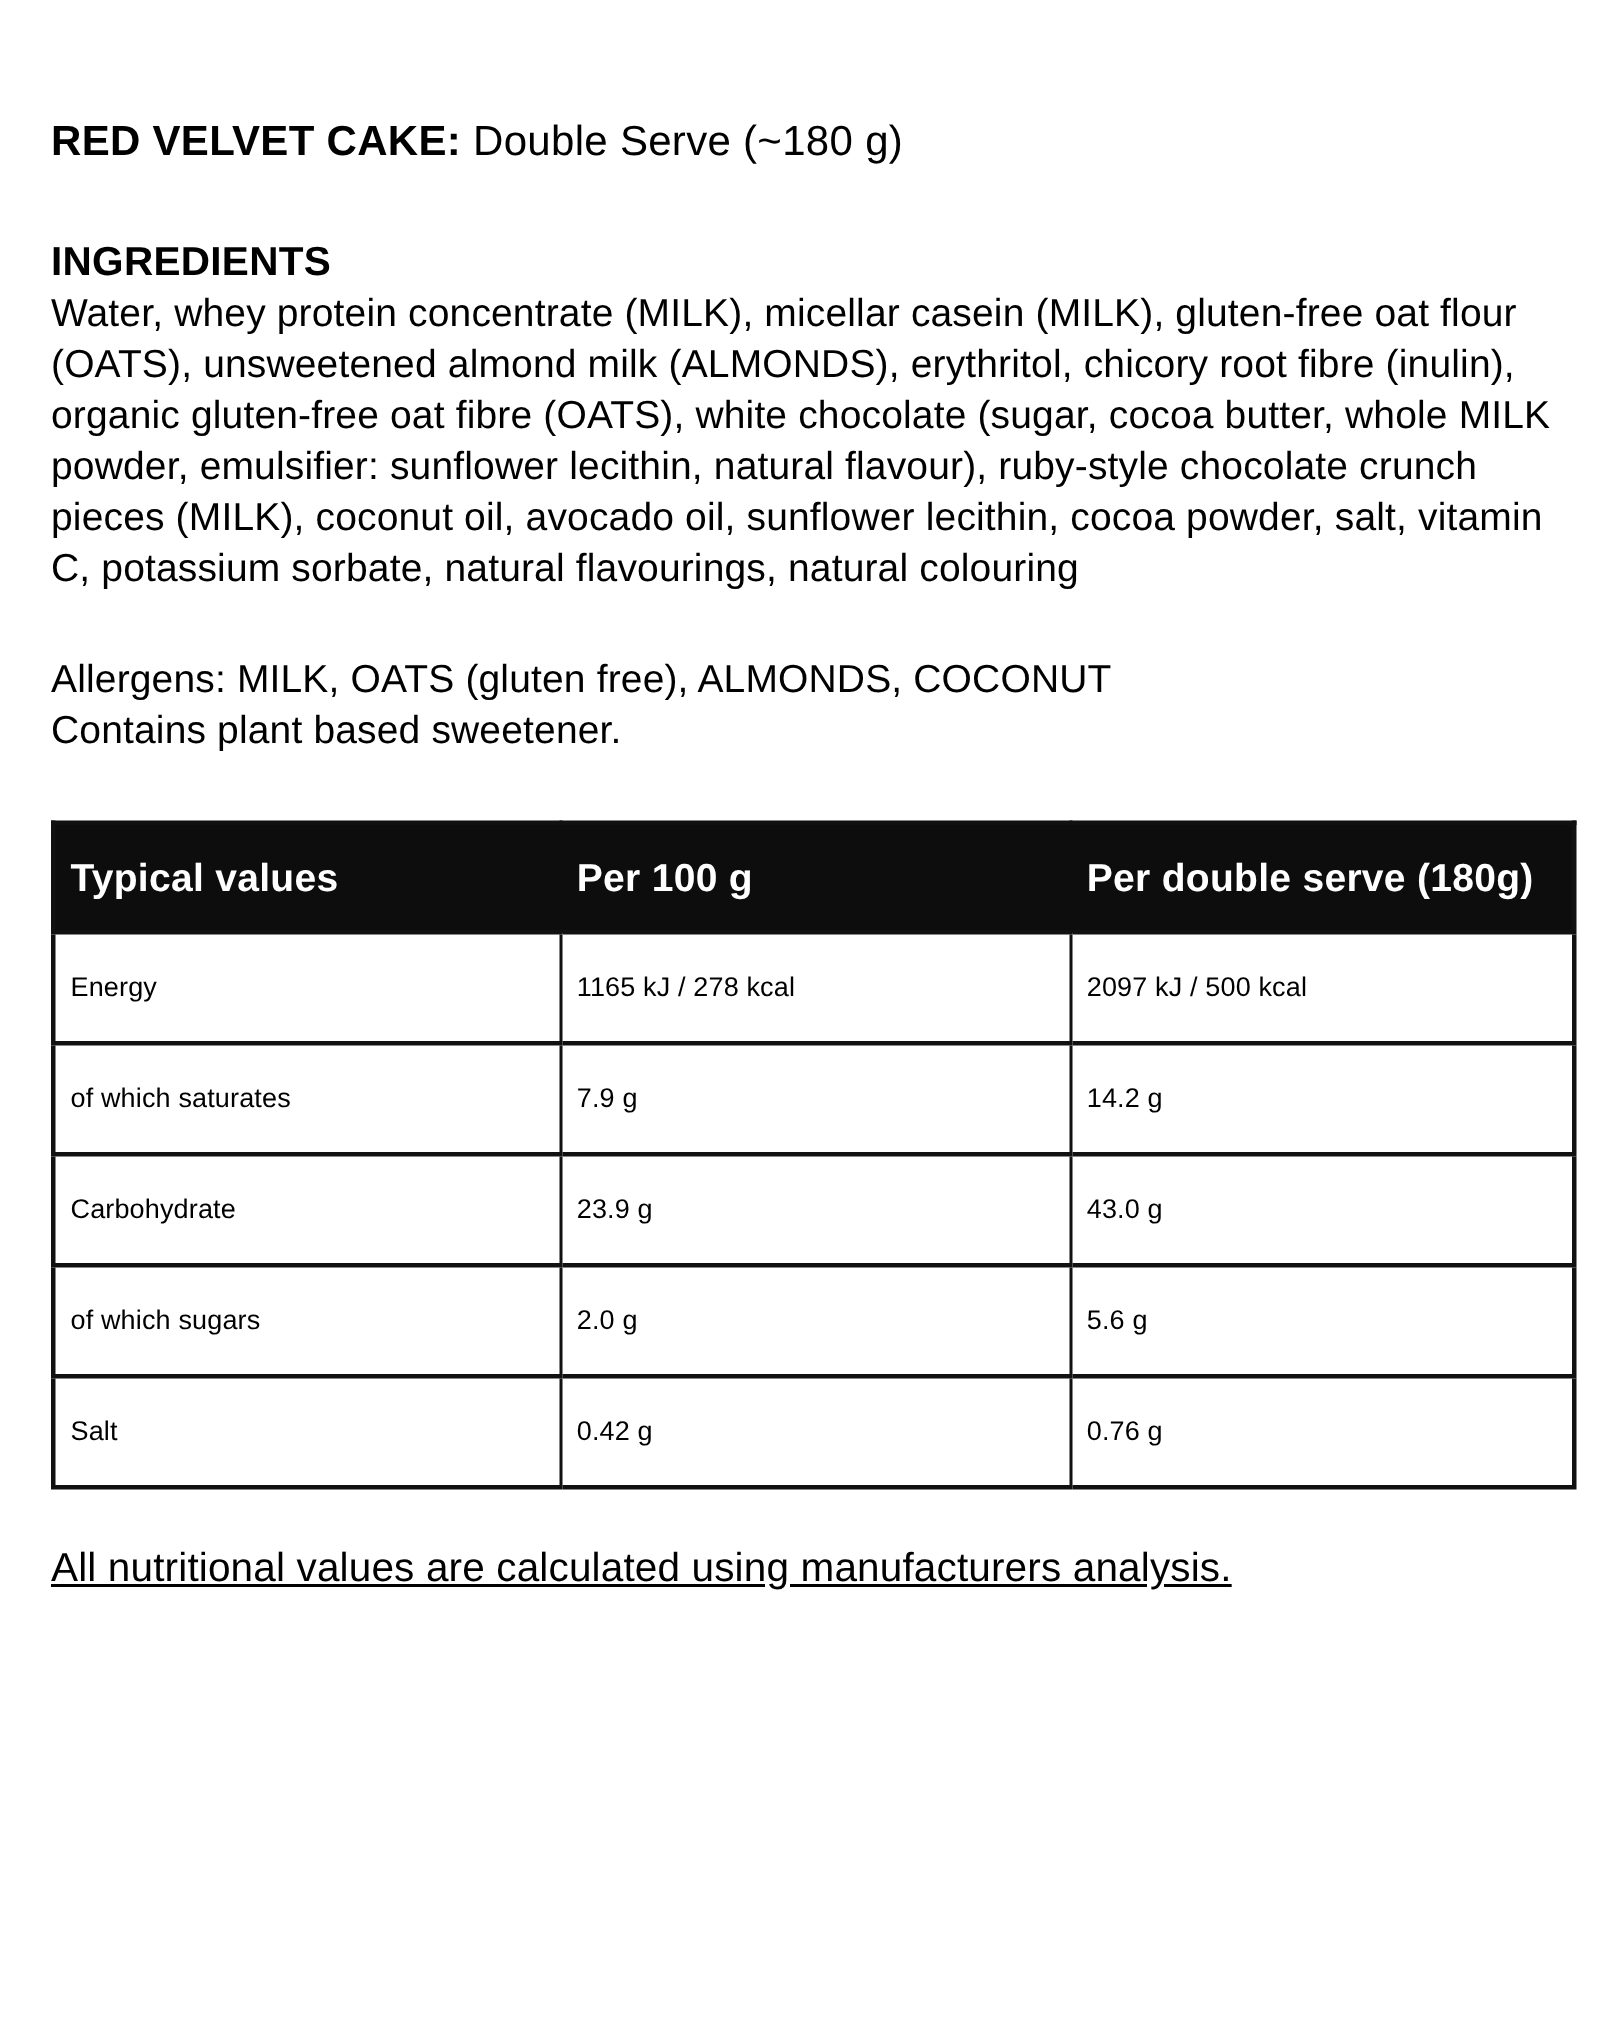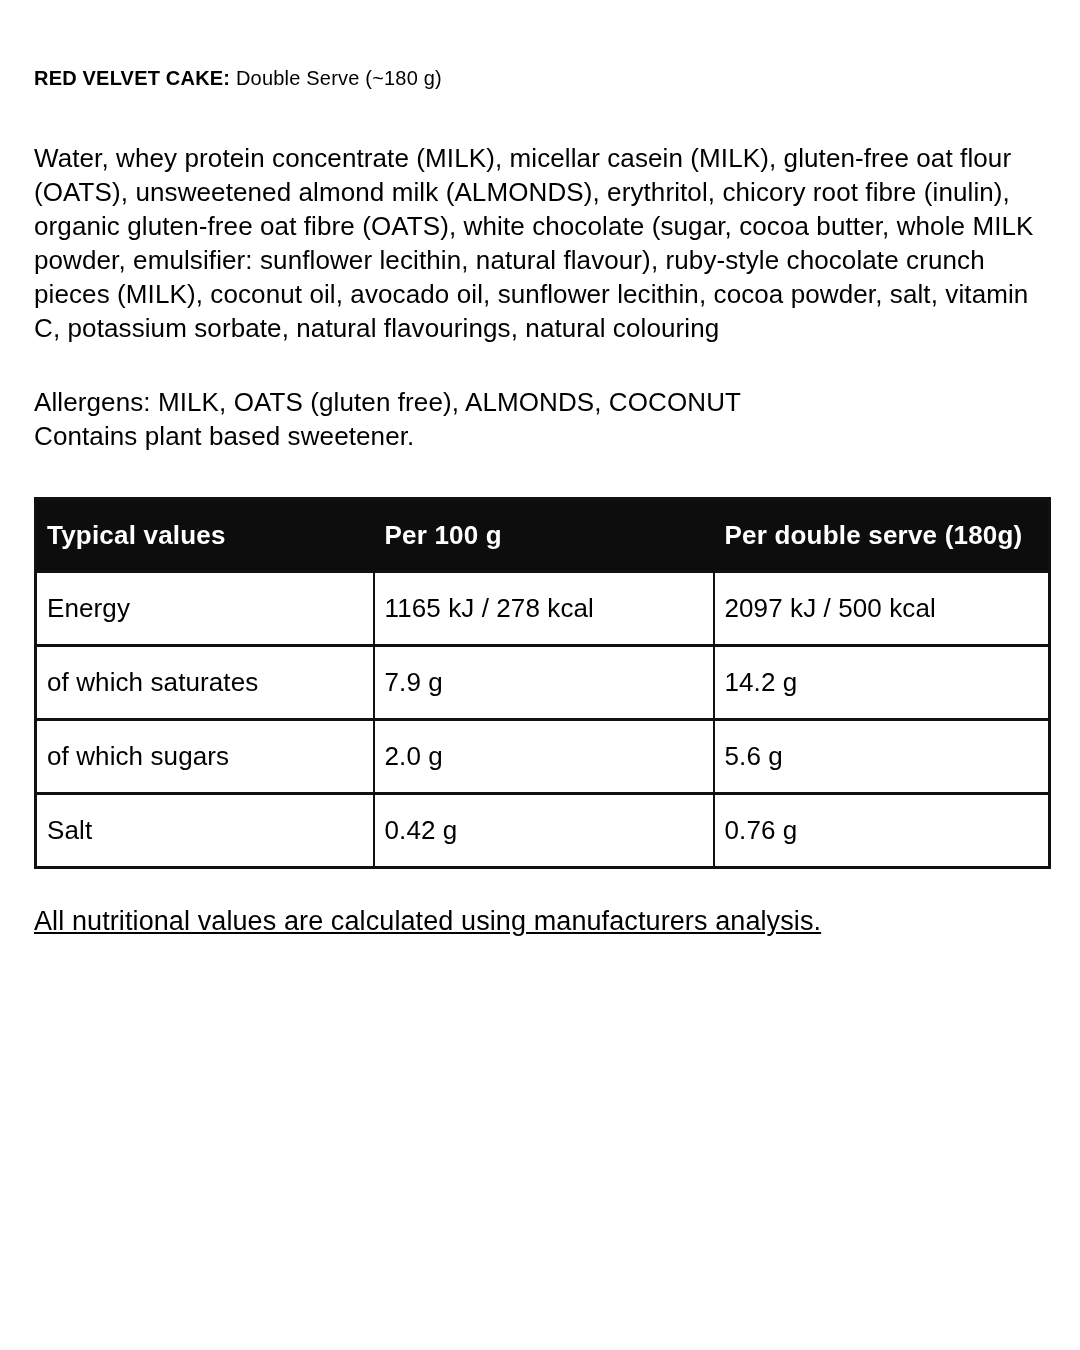--- a/index.html
+++ b/index.html
@@ -8,23 +8,23 @@
     width: 1080px;
     height: 1350px;
     box-sizing: border-box;
     background: #ffffff;
     color: #000000;
     font-family: "Liberation Sans", sans-serif;
     padding: 61px 30px 0 34px;
     overflow: hidden;
   }
   .title-line {
-    font-size: 20px;
+    font-size: 28px;
     line-height: 34px;
-    margin: 0 0 46px 0;
+    margin: 16px 0 46px 0;
     letter-spacing: 0.2px;
   }
   .title-line strong { font-weight: bold; }
   .section-heading {
     font-size: 27px;
     line-height: 34px;
     font-weight: bold;
     margin: 0;
     letter-spacing: 0.2px;
   }
@@ -53,21 +53,21 @@
     color: #ffffff;
     font-size: 26px;
     font-weight: bold;
     text-align: left;
     height: 70px;
     padding: 0 4px 0 10px;
     border: 2px solid #0d0d0d;
     letter-spacing: 0.2px;
   }
   table.nutrition td {
-    font-size: 26px;
+    font-size: 18px;
     height: 71px;
     padding: 0 0 0 10px;
     border: 2px solid #111111;
     border-top-width: 3px;
     border-bottom-width: 3px;
     letter-spacing: 0.1px;
     vertical-align: middle;
   }
   .footer-note {
     font-size: 27px;
@@ -77,20 +77,21 @@
     text-decoration: underline;
   }
 </style>
 </head>
 <body>
 
 <div class="page">
 
   <p class="title-line"><strong>RED VELVET CAKE:</strong><span> Double Serve (~180 g)</span></p>
 
+  <h2 class="section-heading">INGREDIENTS</h2>
 
   <p class="body-text">Water, whey protein concentrate (MILK), micellar casein (MILK), gluten-free oat flour (OATS), unsweetened almond milk (ALMONDS), erythritol, chicory root fibre (inulin), organic gluten-free oat fibre (OATS), white chocolate (sugar, cocoa butter, whole MILK powder, emulsifier: sunflower lecithin, natural flavour), ruby-style chocolate crunch pieces (MILK), coconut oil, avocado oil, sunflower lecithin, cocoa powder, salt, vitamin C, potassium sorbate, natural flavourings, natural colouring</p>
 
   <div class="allergens-block">
     <div class="allergen-line">Allergens: MILK, OATS (gluten free), ALMONDS, COCONUT</div>
     <div class="allergen-line">Contains plant based sweetener.</div>
   </div>
 
   <table class="nutrition">
     <colgroup>
@@ -110,20 +111,25 @@
           <td>Energy</td>
           <td>1165 kJ / 278 kcal</td>
           <td>2097 kJ / 500 kcal</td>
         </tr>
         <tr>
           <td>of which saturates</td>
           <td>7.9 g</td>
           <td>14.2 g</td>
         </tr>
         <tr>
+          <td>Carbohydrate</td>
+          <td>23.9 g</td>
+          <td>43.0 g</td>
+        </tr>
+        <tr>
           <td>of which sugars</td>
           <td>2.0 g</td>
           <td>5.6 g</td>
         </tr>
         <tr>
           <td>Salt</td>
           <td>0.42 g</td>
           <td>0.76 g</td>
         </tr>
       </tbody>

